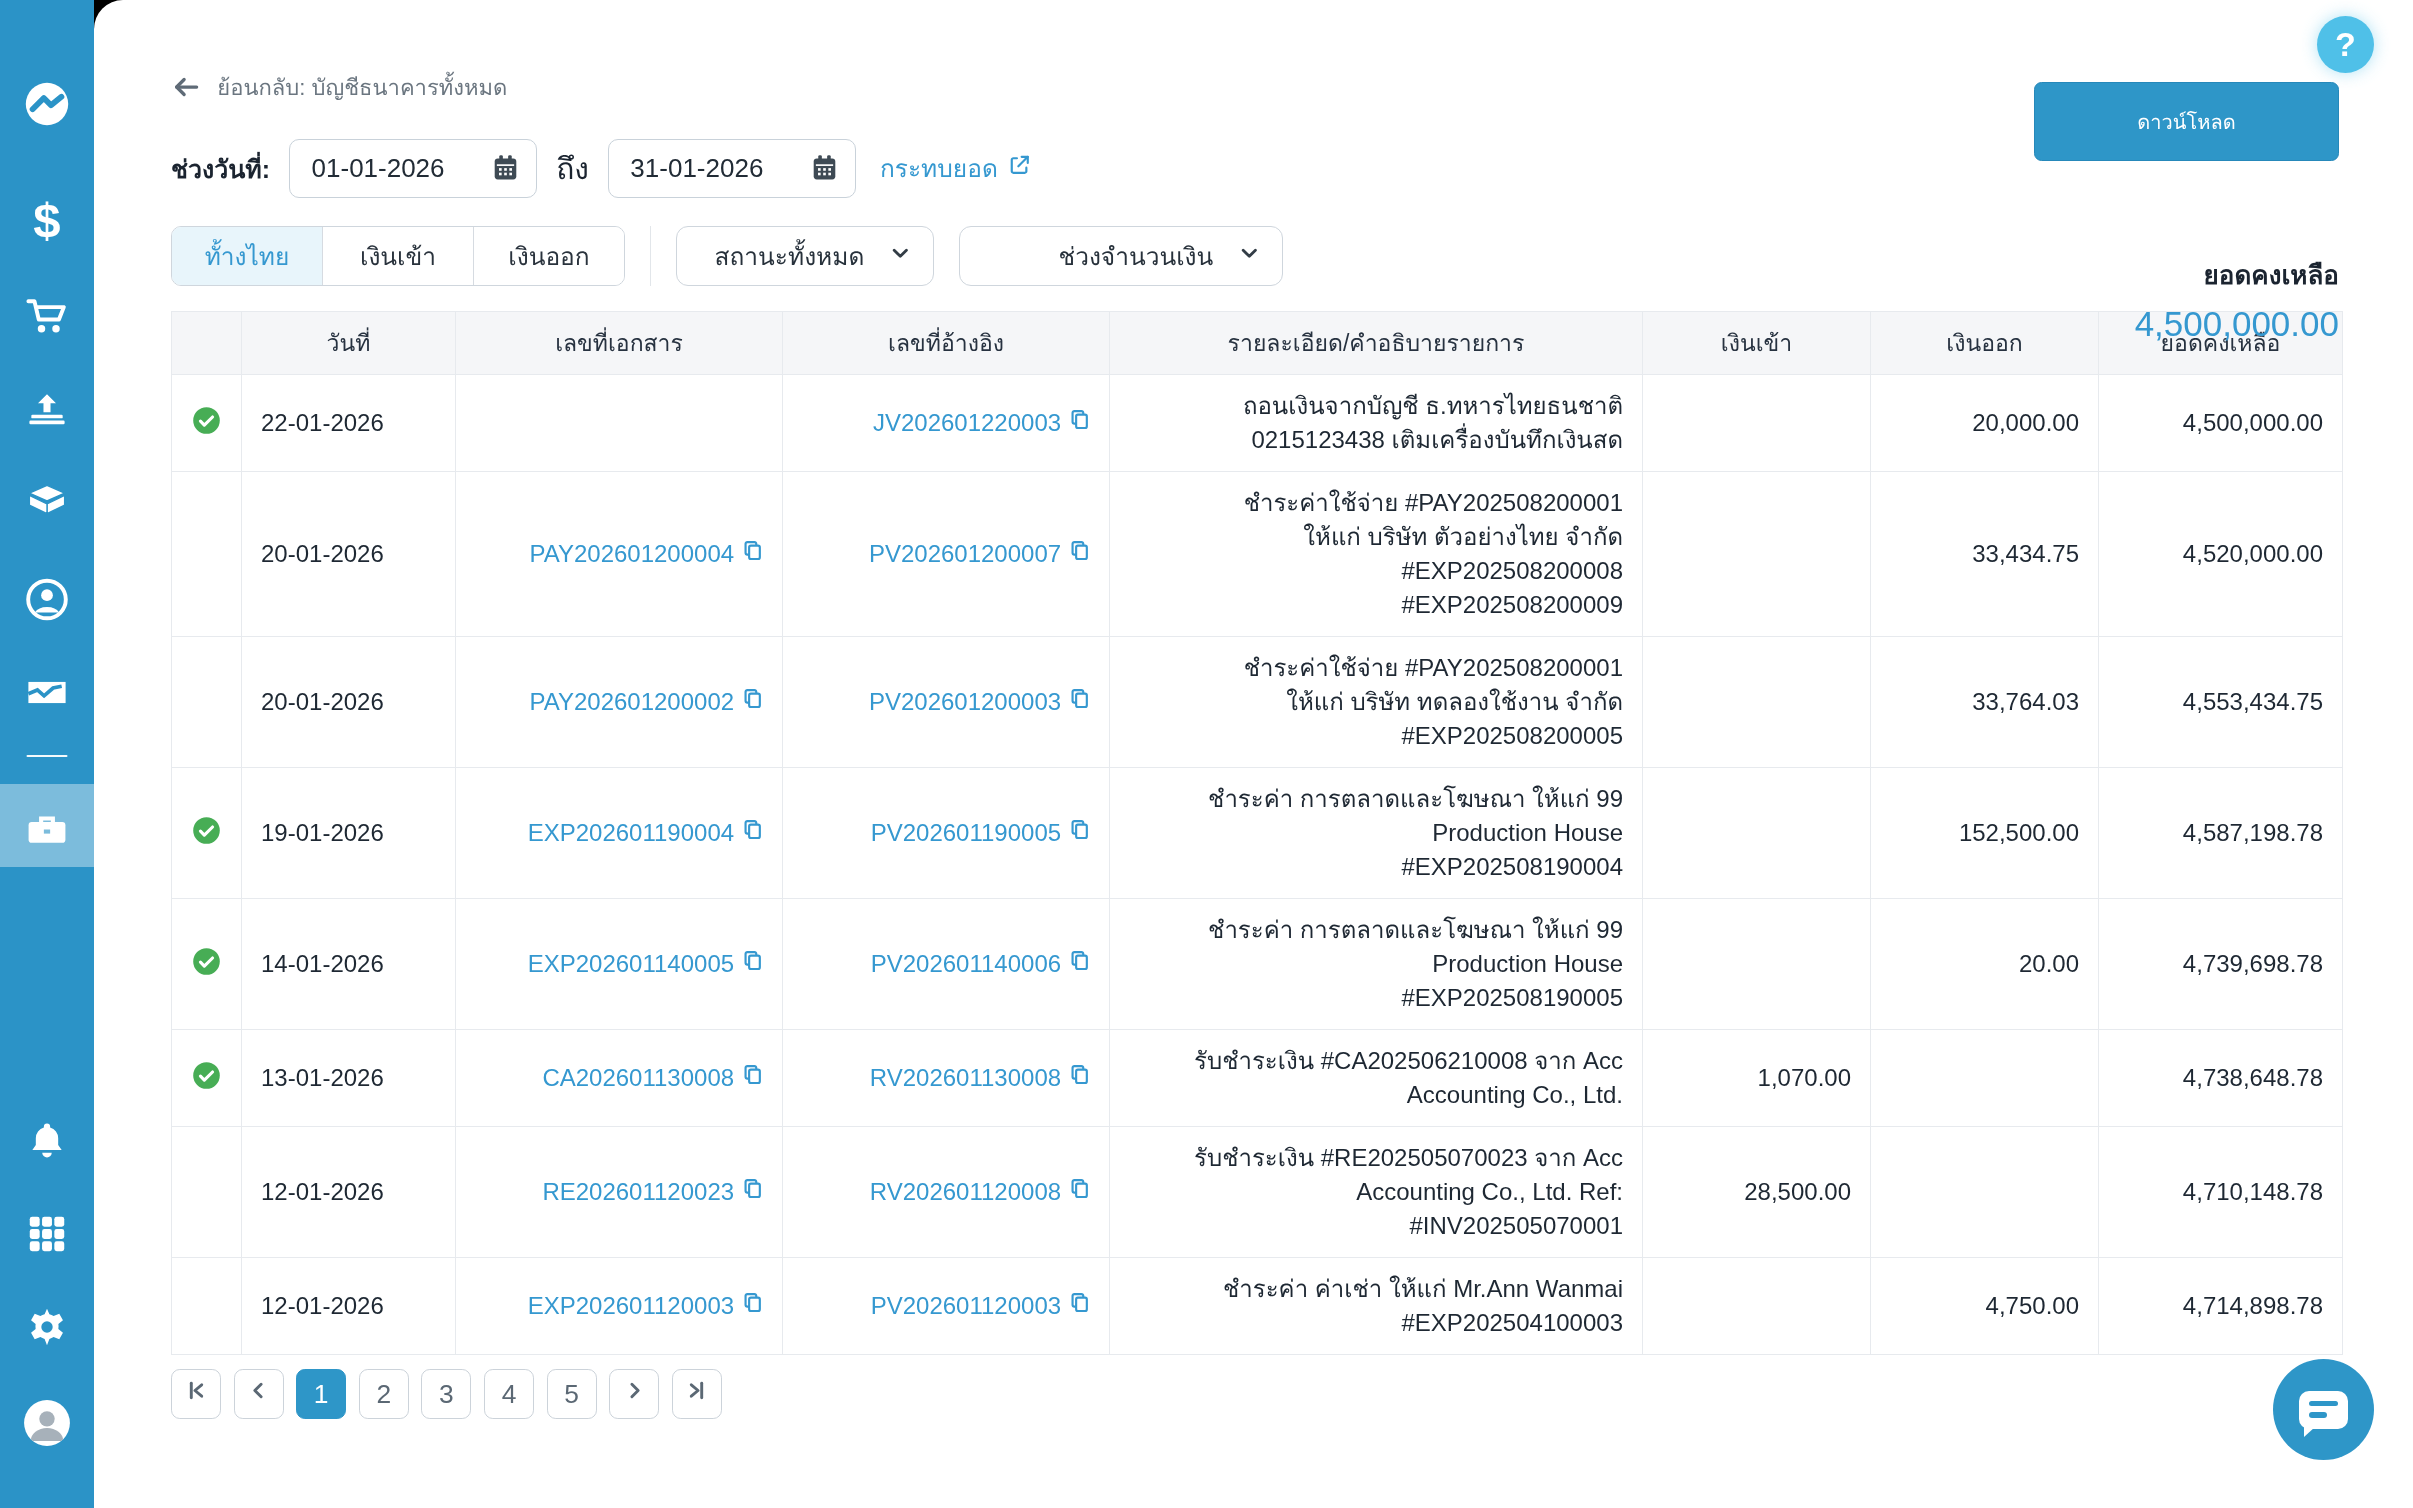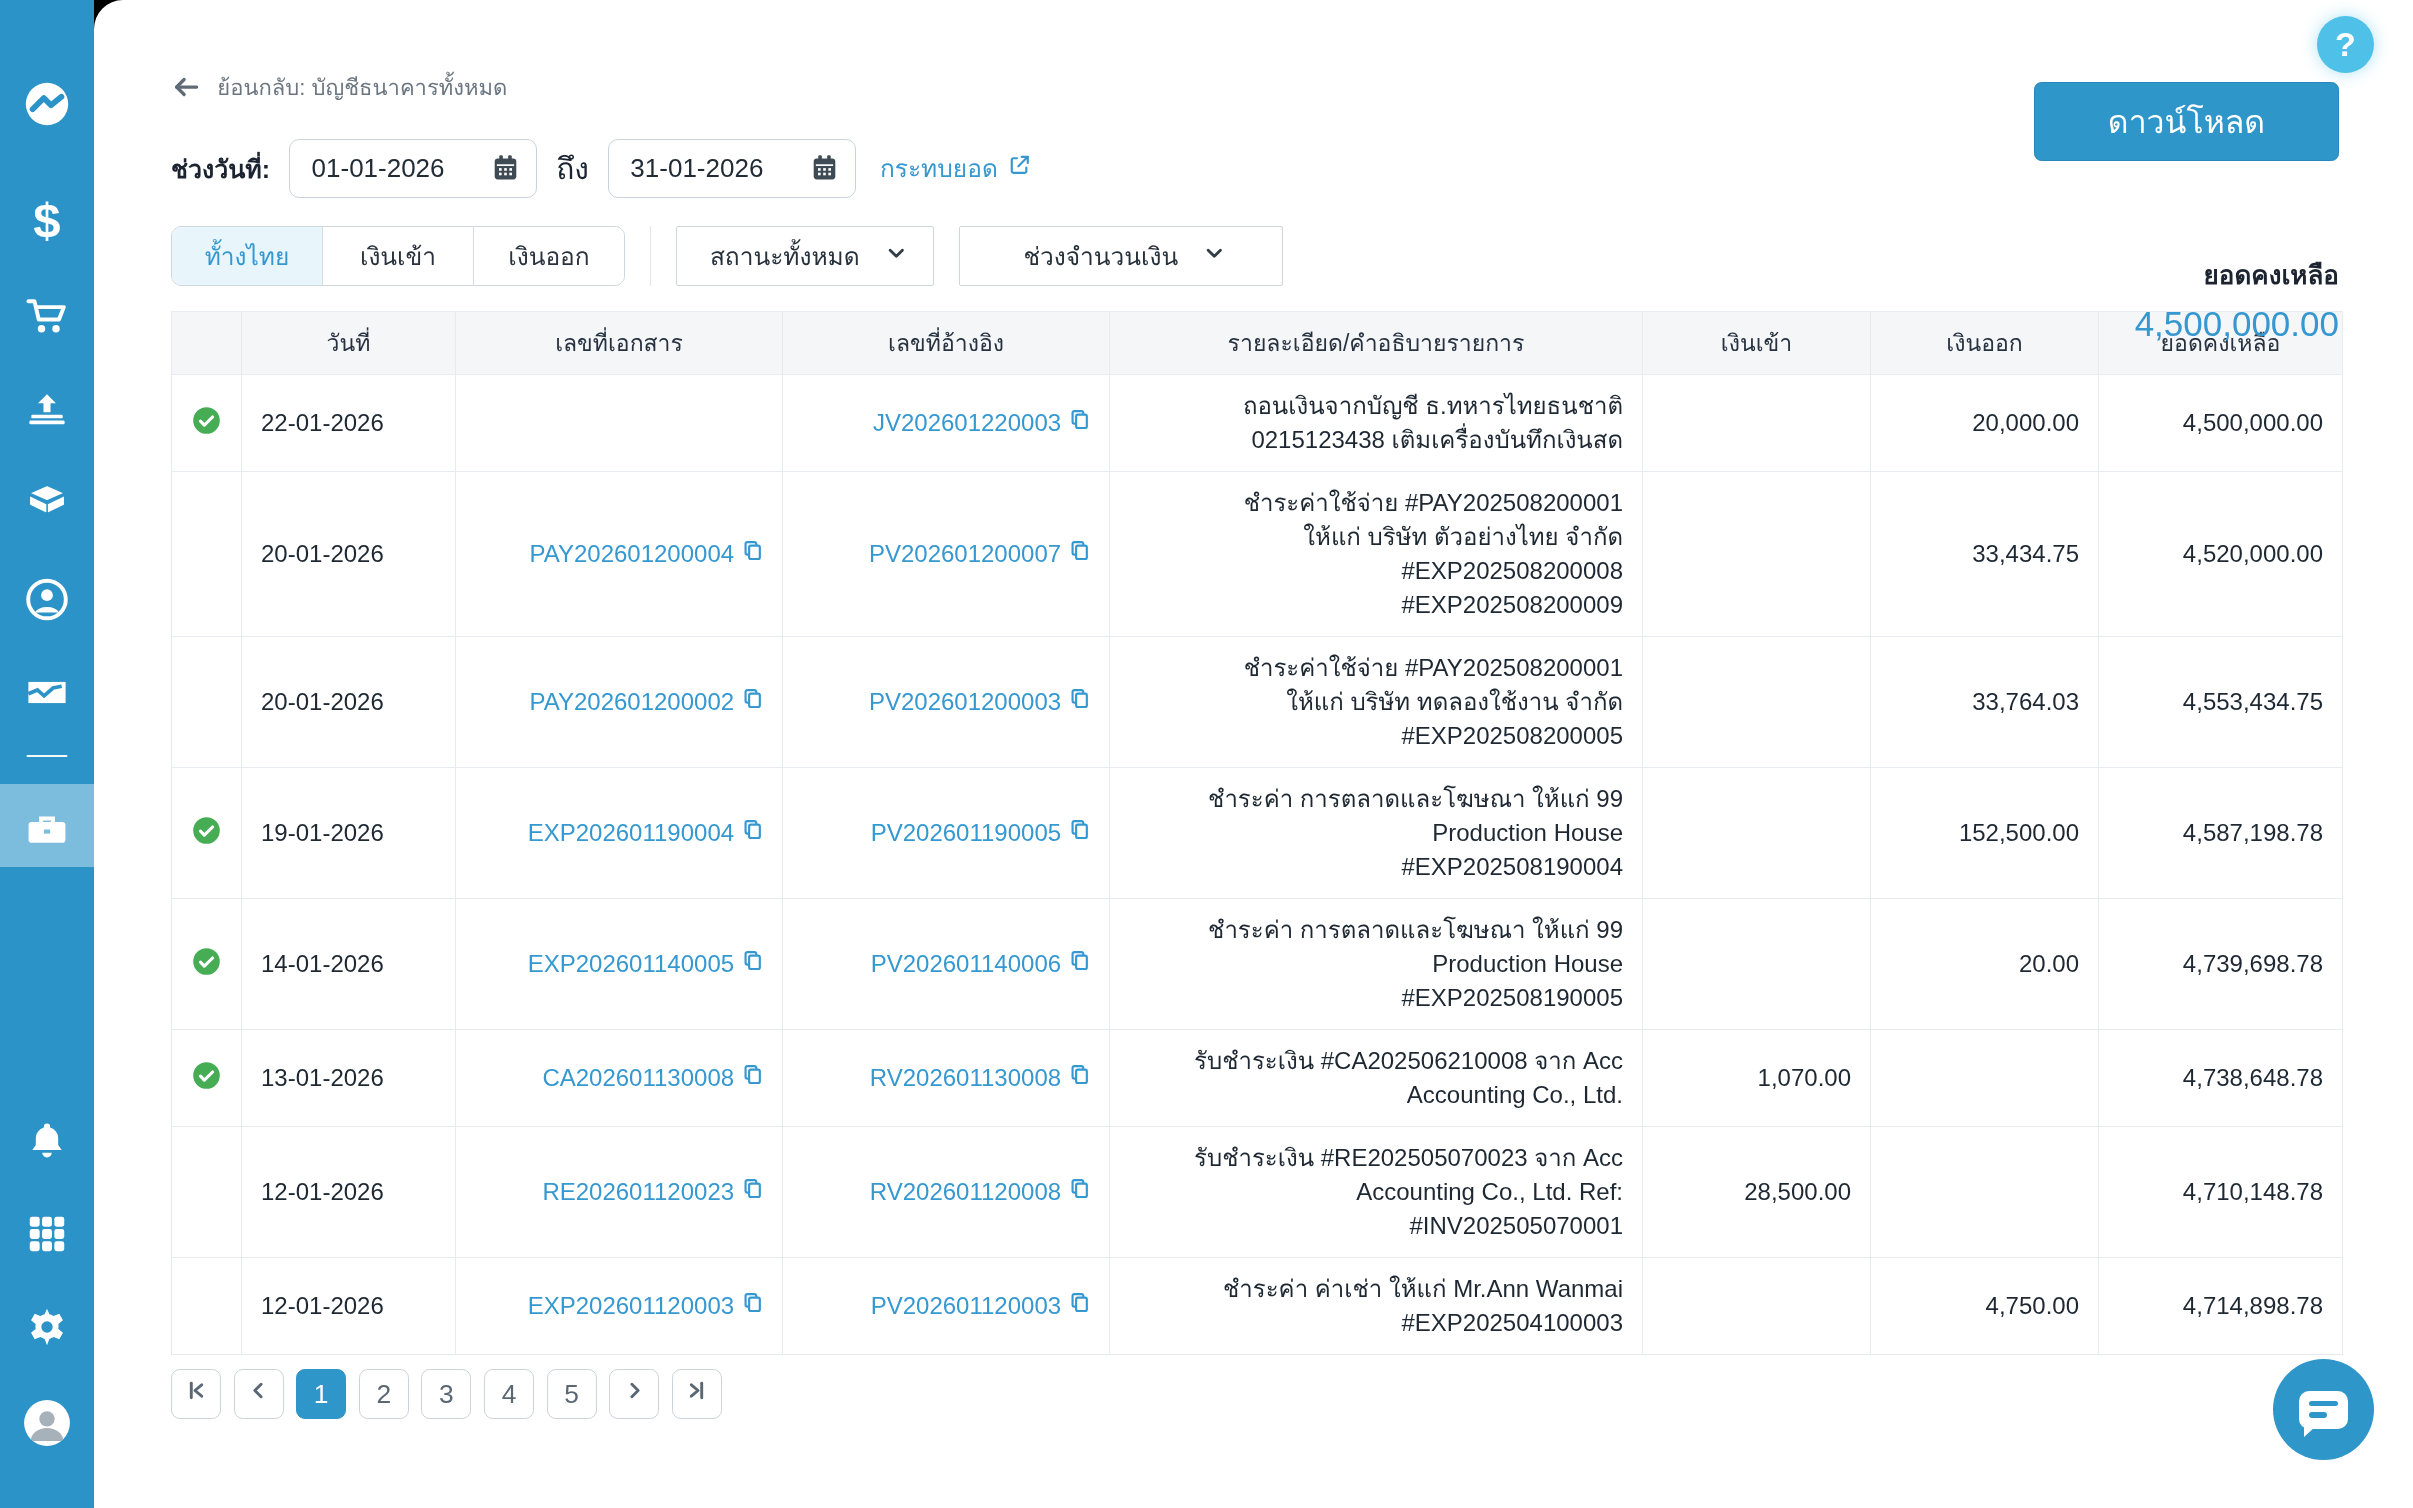--- a/index.html
+++ b/index.html
@@ -21,21 +21,21 @@
   }
   .help-fab{
     position:absolute;top:16.3px;right:39px;width:57px;height:57px;border-radius:50%;
     background:#4fc0e8;color:#fff;font-size:34px;font-weight:bold;
     display:flex;align-items:center;justify-content:center;cursor:pointer;
     box-shadow:0 0 16.3px rgba(79,192,232,.45);z-index:5;
   }
   .download-btn{
     position:absolute;top:82px;right:74px;width:303px;height:77px;
     background:#2e96c8;border-radius:7.5px;border:0.6px solid #2688ba;
-    color:#fff;font-size:32px;display:flex;align-items:center;justify-content:center;cursor:pointer;z-index:4;
+    color:#fff;font-size:20px;display:flex;align-items:center;justify-content:center;cursor:pointer;z-index:4;
   }
   .back-row{margin:0;padding-top:70px;display:flex;align-items:center;gap:16.3px;}
   .back-row .back-text{font-size:22px;color:#6b7680;}
   .page-title{margin-top:19px;font-size:37px;font-weight:500;color:#3899d3;letter-spacing:0.3px;}
   
   .date-row{margin-top:34px;display:flex;align-items:center;gap:19px;}
   .date-label{font-size:25px;font-weight:bold;color:#1b2430;}
   .datebox{
     width:248px;height:59px;box-sizing:border-box;border:1.3px solid #c9d2da;border-radius:10px;
     display:flex;align-items:center;justify-content:space-between;padding:0 16.3px 0 21.4px;cursor:pointer;background:#fff;
@@ -48,22 +48,22 @@
   .filter-row{margin-top:28px;display:flex;align-items:center;gap:25px;}
   .seg{display:flex;border:1.3px solid #cfd6dd;border-radius:10px;overflow:hidden;height:60px;box-sizing:border-box;}
   .seg .tab{
     min-width:112px;padding:0 19px;display:flex;align-items:center;justify-content:center;
     font-size:24.5px;color:#2a333d;background:#fff;border-right:1.3px solid #d6dbe1;cursor:pointer;white-space:nowrap;
   }
   .seg .tab:last-child{border-right:none;}
   .seg .tab.active{color:#3598d0;background:#e8f5fb;}
   .vsep{width:1.3px;height:60px;background:#e2e6ea;}
   .dropdown{
-    height:60px;box-sizing:border-box;border:1.3px solid #cfd6dd;border-radius:2px;background:#fff;
-    display:flex;align-items:center;justify-content:center;gap:25px;padding:0 21.4px 0 28px;cursor:pointer;
+    height:60px;box-sizing:border-box;border:1.3px solid #cfd6dd;border-radius:12px;background:#fff;
+    display:flex;align-items:center;justify-content:flex-end;gap:25px;padding:0 21.4px 0 28px;cursor:pointer;
   }
   .dropdown span{font-size:24.5px;color:#27313b;white-space:nowrap;}
   .dd-status{width:258px;}
   .dd-amount{width:324px;}
   
   .balance{position:absolute;top:254px;right:74px;text-align:right;z-index:3;}
   .balance .bal-label{font-size:26px;font-weight:bold;color:#1b2430;}
   .balance .bal-value{margin-top:8.8px;font-size:35px;color:#3598d0;}
   
   table.tx{margin-top:25px;border-collapse:collapse;table-layout:fixed;width:2170px;}

